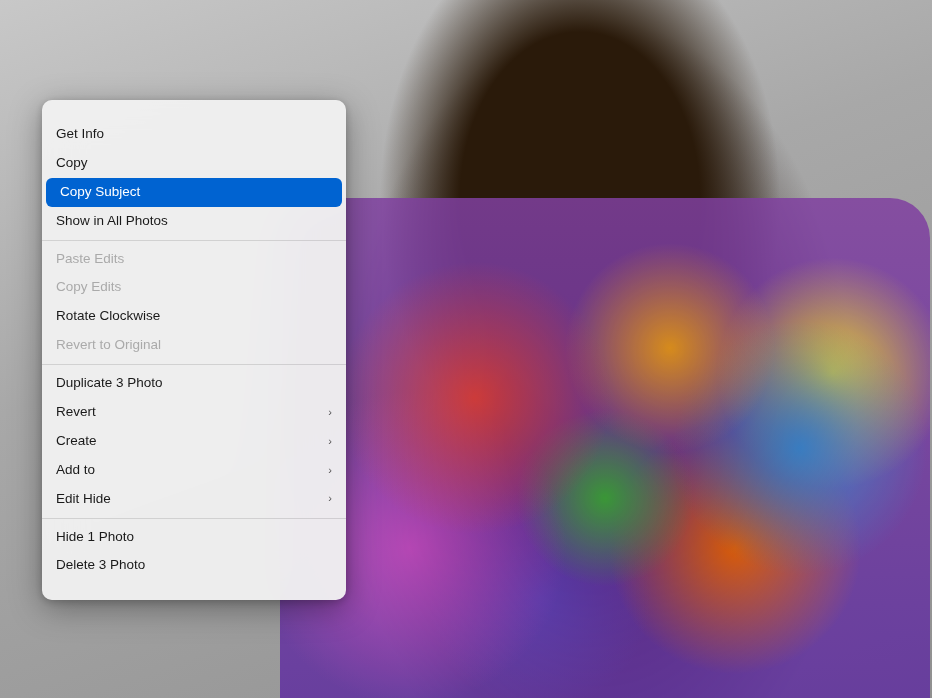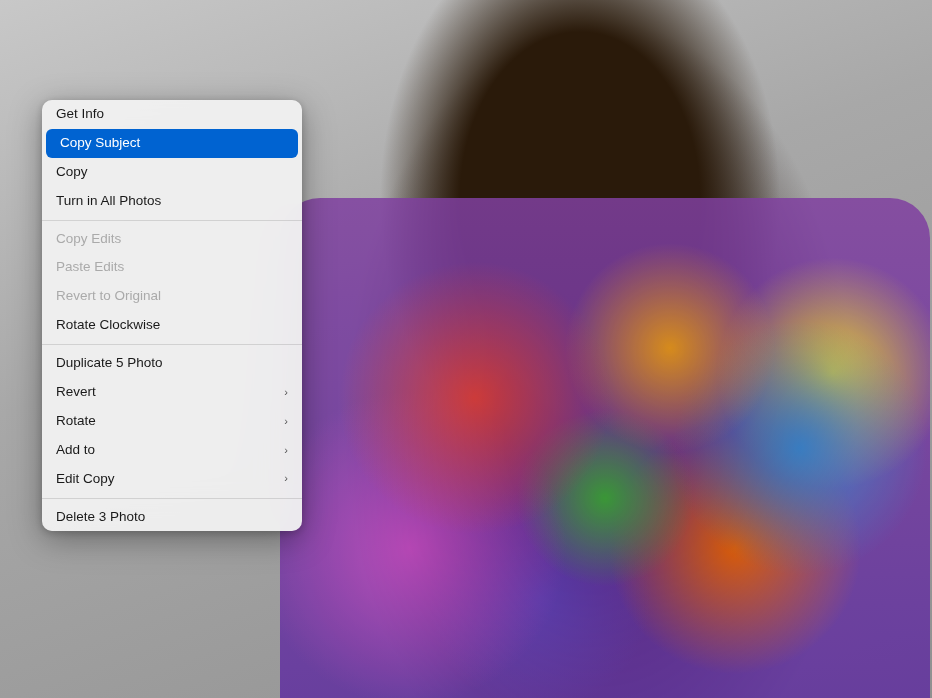--- a/index.html
+++ b/index.html
@@ -50,27 +50,27 @@
         linear-gradient(180deg, #8040a0 0%, #6030a0 100%);
       border-radius: 40px 40px 0 0;
       opacity: 0.85;
     }
 
     
     #context-menu {
       position: absolute;
       top: 100px;
       left: 42px;
-      width: 260px;
+      width: 304px;
       background: rgba(240, 240, 240, 0.96);
       backdrop-filter: blur(20px);
       -webkit-backdrop-filter: blur(20px);
       border-radius: 10px;
       box-shadow: 0 8px 32px rgba(0,0,0,0.35), 0 2px 8px rgba(0,0,0,0.2);
-      padding: 0 0;
+      padding: 20px 0;
       z-index: 100;
     }
 
     .menu-item {
       display: flex;
       align-items: center;
       justify-content: space-between;
       padding: 5px 14px;
       font-size: 13.5px;
       color: #1a1a1a;
@@ -106,59 +106,62 @@
 
 <div id="bg">
   <div id="bg-photo"></div>
   <div id="jacket"></div>
 </div>
 
 <div id="context-menu">
 <div class="menu-item">
       <span>Get Info</span>
     </div>
+    <div class="menu-item">
+      <span>Copy</span>
+    </div>
     <div class="menu-item highlighted">
       <span>Copy Subject</span>
     </div>
     <div class="menu-item">
-      <span>Copy</span>
-    </div>
-    <div class="menu-item">
-      <span>Turn in All Photos</span>
+      <span>Show in All Photos</span>
     </div>
     <div class="menu-separator"></div>
-    <div class="menu-item disabled">
-      <span>Copy Edits</span>
-    </div>
     <div class="menu-item disabled">
       <span>Paste Edits</span>
     </div>
     <div class="menu-item disabled">
-      <span>Revert to Original</span>
+      <span>Copy Edits</span>
     </div>
     <div class="menu-item">
       <span>Rotate Clockwise</span>
     </div>
+    <div class="menu-item disabled">
+      <span>Revert to Original</span>
+    </div>
     <div class="menu-separator"></div>
     <div class="menu-item">
-      <span>Duplicate 5 Photo</span>
+      <span>Duplicate 3 Photo</span>
     </div>
     <div class="menu-item">
       <span>Revert</span>
       <span class="menu-arrow">›</span>
     </div>
     <div class="menu-item">
-      <span>Rotate</span>
+      <span>Create</span>
       <span class="menu-arrow">›</span>
     </div>
     <div class="menu-item">
       <span>Add to</span>
       <span class="menu-arrow">›</span>
     </div>
     <div class="menu-item">
-      <span>Edit Copy</span>
+      <span>Edit Hide</span>
       <span class="menu-arrow">›</span>
     </div>
     <div class="menu-separator"></div>
+    <div class="menu-item">
+      <span>Hide 1 Photo</span>
+    </div>
     <div class="menu-item">
       <span>Delete 3 Photo</span>
     </div>
   </div>
 
 </body></html>

